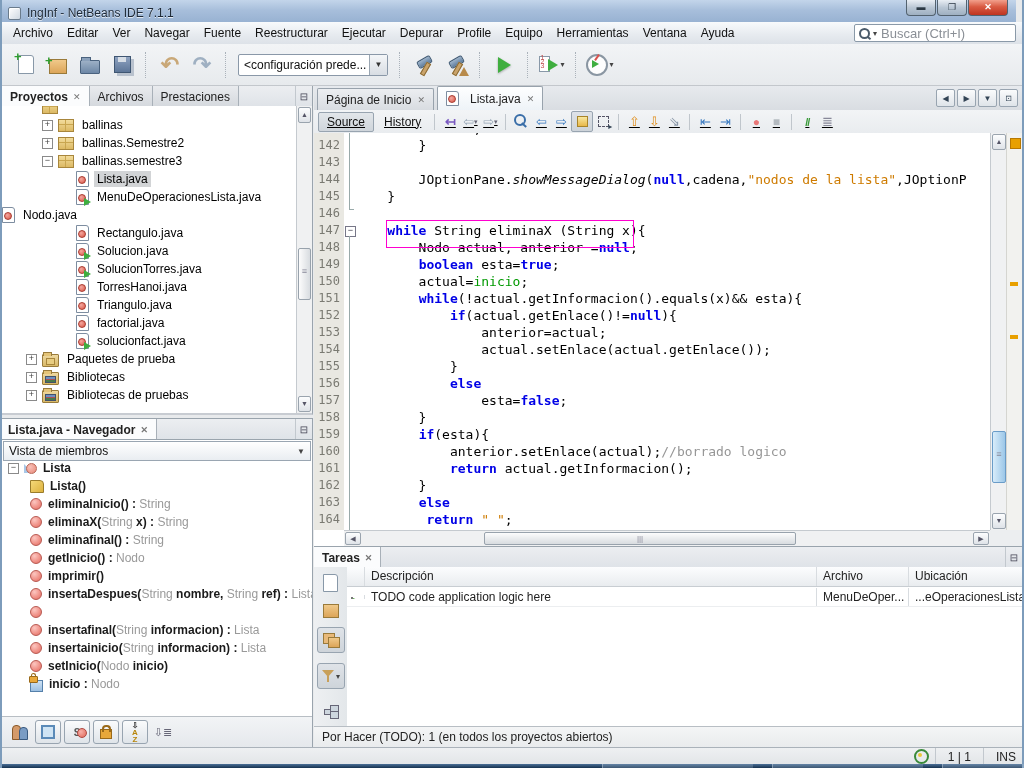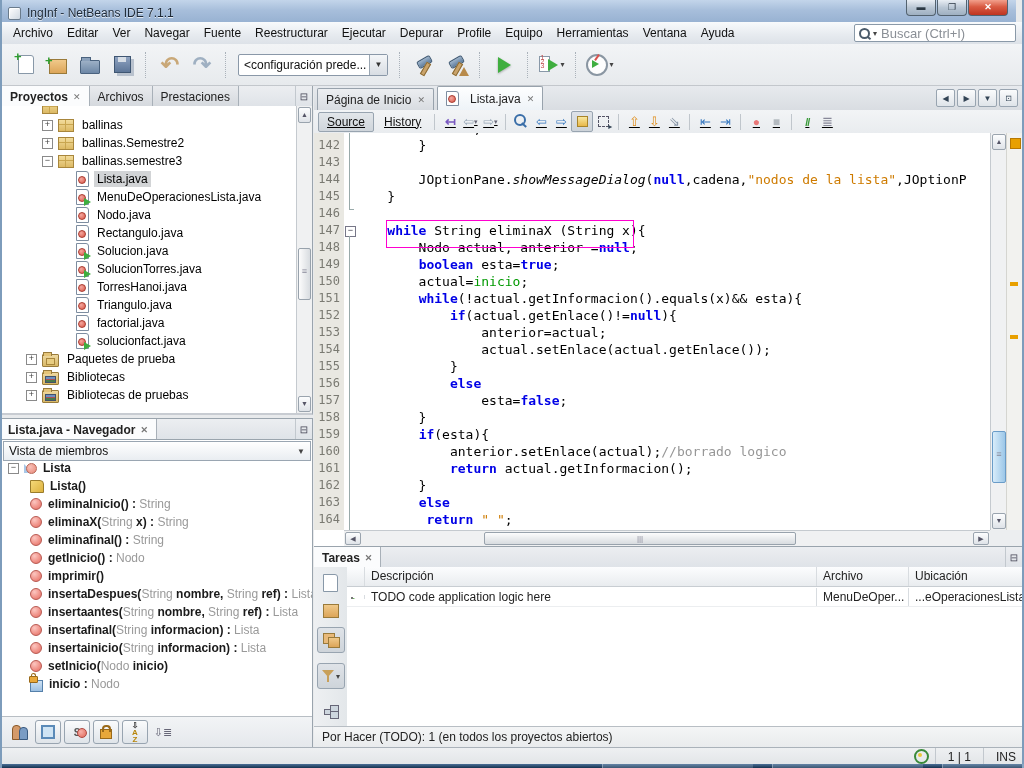--- a/index.html
+++ b/index.html
@@ -317,21 +317,21 @@
           <span class="tlabel">ballinas.semestre3</span>
         </div>
         <div class="trow sel" style="padding-left:74px">
           <span class="ticon ic-java"></span>
           <span class="tlabel">Lista.java</span>
         </div>
         <div class="trow" style="padding-left:74px">
           <span class="ticon ic-javarun"></span>
           <span class="tlabel">MenuDeOperacionesLista.java</span>
         </div>
-        <div class="trow" style="padding-left:74px">
+        <div class="trow" style="">
           <span class="ticon ic-java"></span>
           <span class="tlabel">Nodo.java</span>
         </div>
         <div class="trow" style="padding-left:74px">
           <span class="ticon ic-java"></span>
           <span class="tlabel">Rectangulo.java</span>
         </div>
         <div class="trow" style="padding-left:74px">
           <span class="ticon ic-javarun"></span>
           <span class="tlabel">Solucion.java</span>
@@ -428,21 +428,20 @@
           <span style="white-space:nowrap"><span class="nname">imprimir()</span></span>
         </div>
         <div class="nrow">
           <span class="nind"></span>
           <span class="nicon ic-method"></span>
           <span style="white-space:nowrap"><span class="nname">insertaDespues(</span><span class="ntype">String</span><span class="nname"> nombre, </span><span class="ntype">String</span><span class="nname"> ref)</span><span class="nname"> : </span><span class="ntype">Lista</span></span>
         </div>
         <div class="nrow">
           <span class="nind"></span>
           <span class="nicon ic-method"></span>
-          <span style="white-space:nowrap"><span class="nname">insertaantes(</span><span class="ntype">String</span><span class="nname"> nombre, </span><span class="ntype">String</span><span class="nname"> ref)</span><span class="nname"> : </span><span class="ntype">Lista</span></span>
         </div>
         <div class="nrow">
           <span class="nind"></span>
           <span class="nicon ic-method"></span>
           <span style="white-space:nowrap"><span class="nname">insertafinal(</span><span class="ntype">String</span><span class="nname"> informacion)</span><span class="nname"> : </span><span class="ntype">Lista</span></span>
         </div>
         <div class="nrow">
           <span class="nind"></span>
           <span class="nicon ic-method"></span>
           <span style="white-space:nowrap"><span class="nname">insertainicio(</span><span class="ntype">String</span><span class="nname"> informacion)</span><span class="nname"> : </span><span class="ntype">Lista</span></span>

